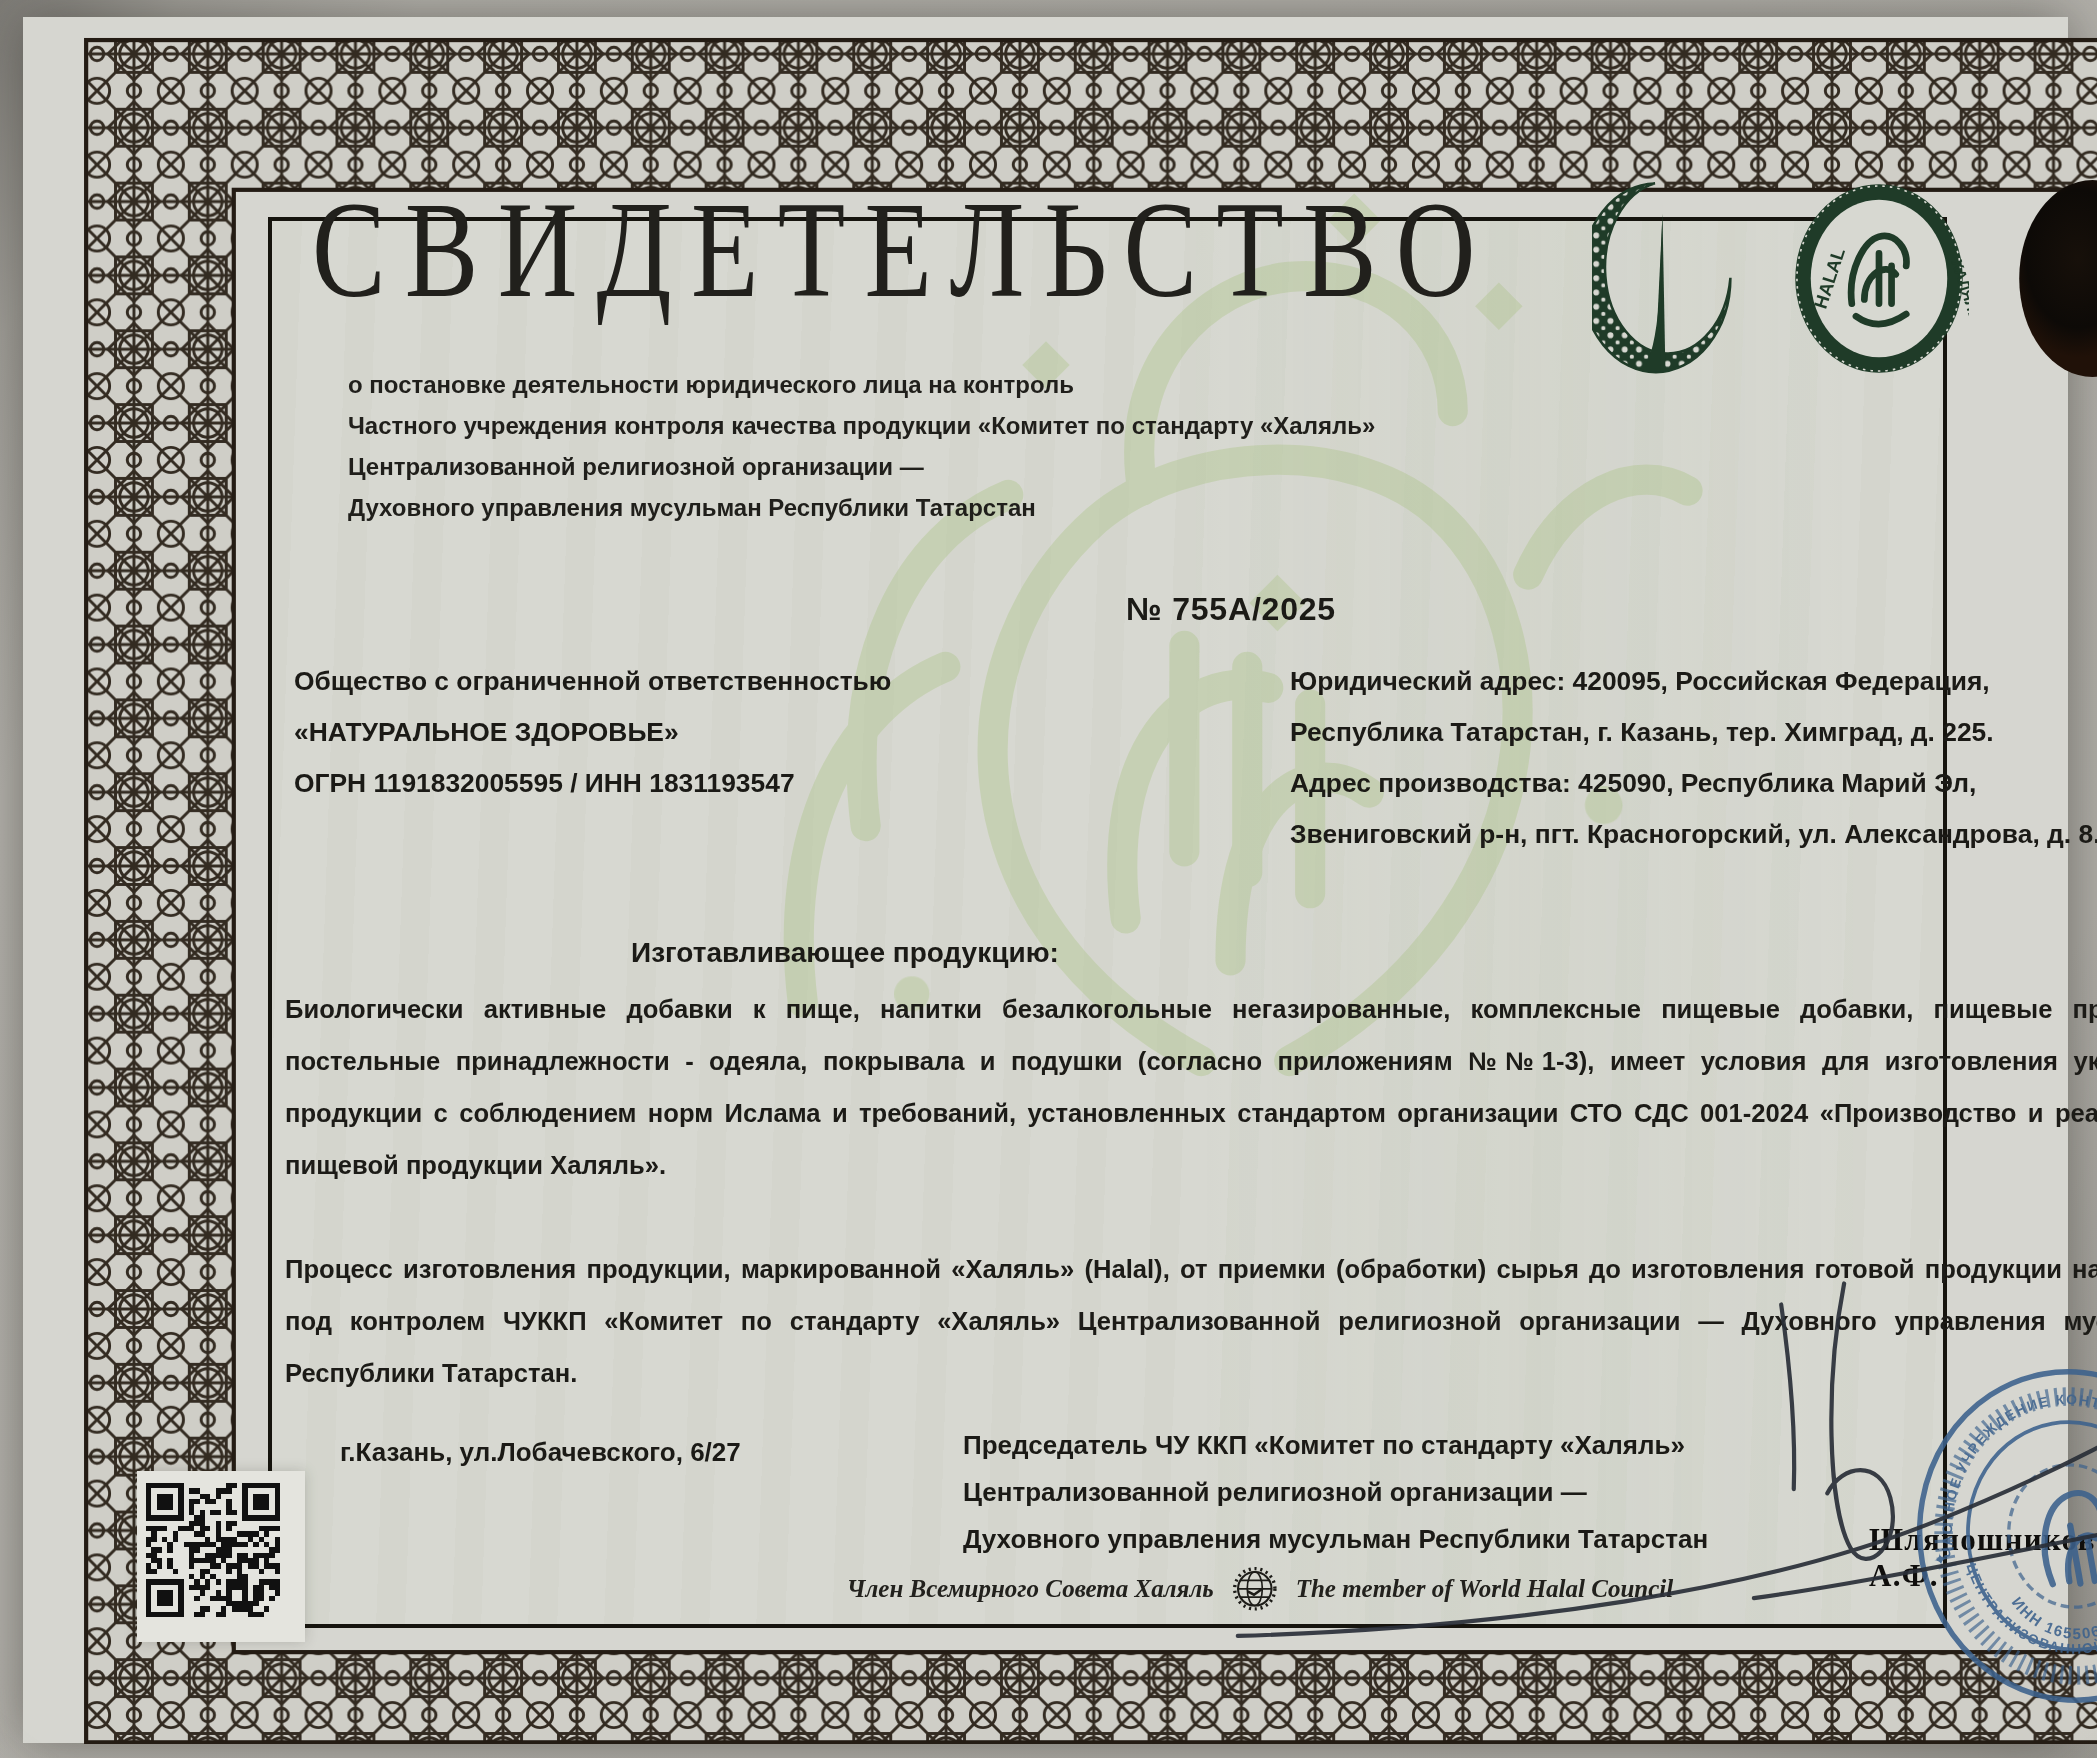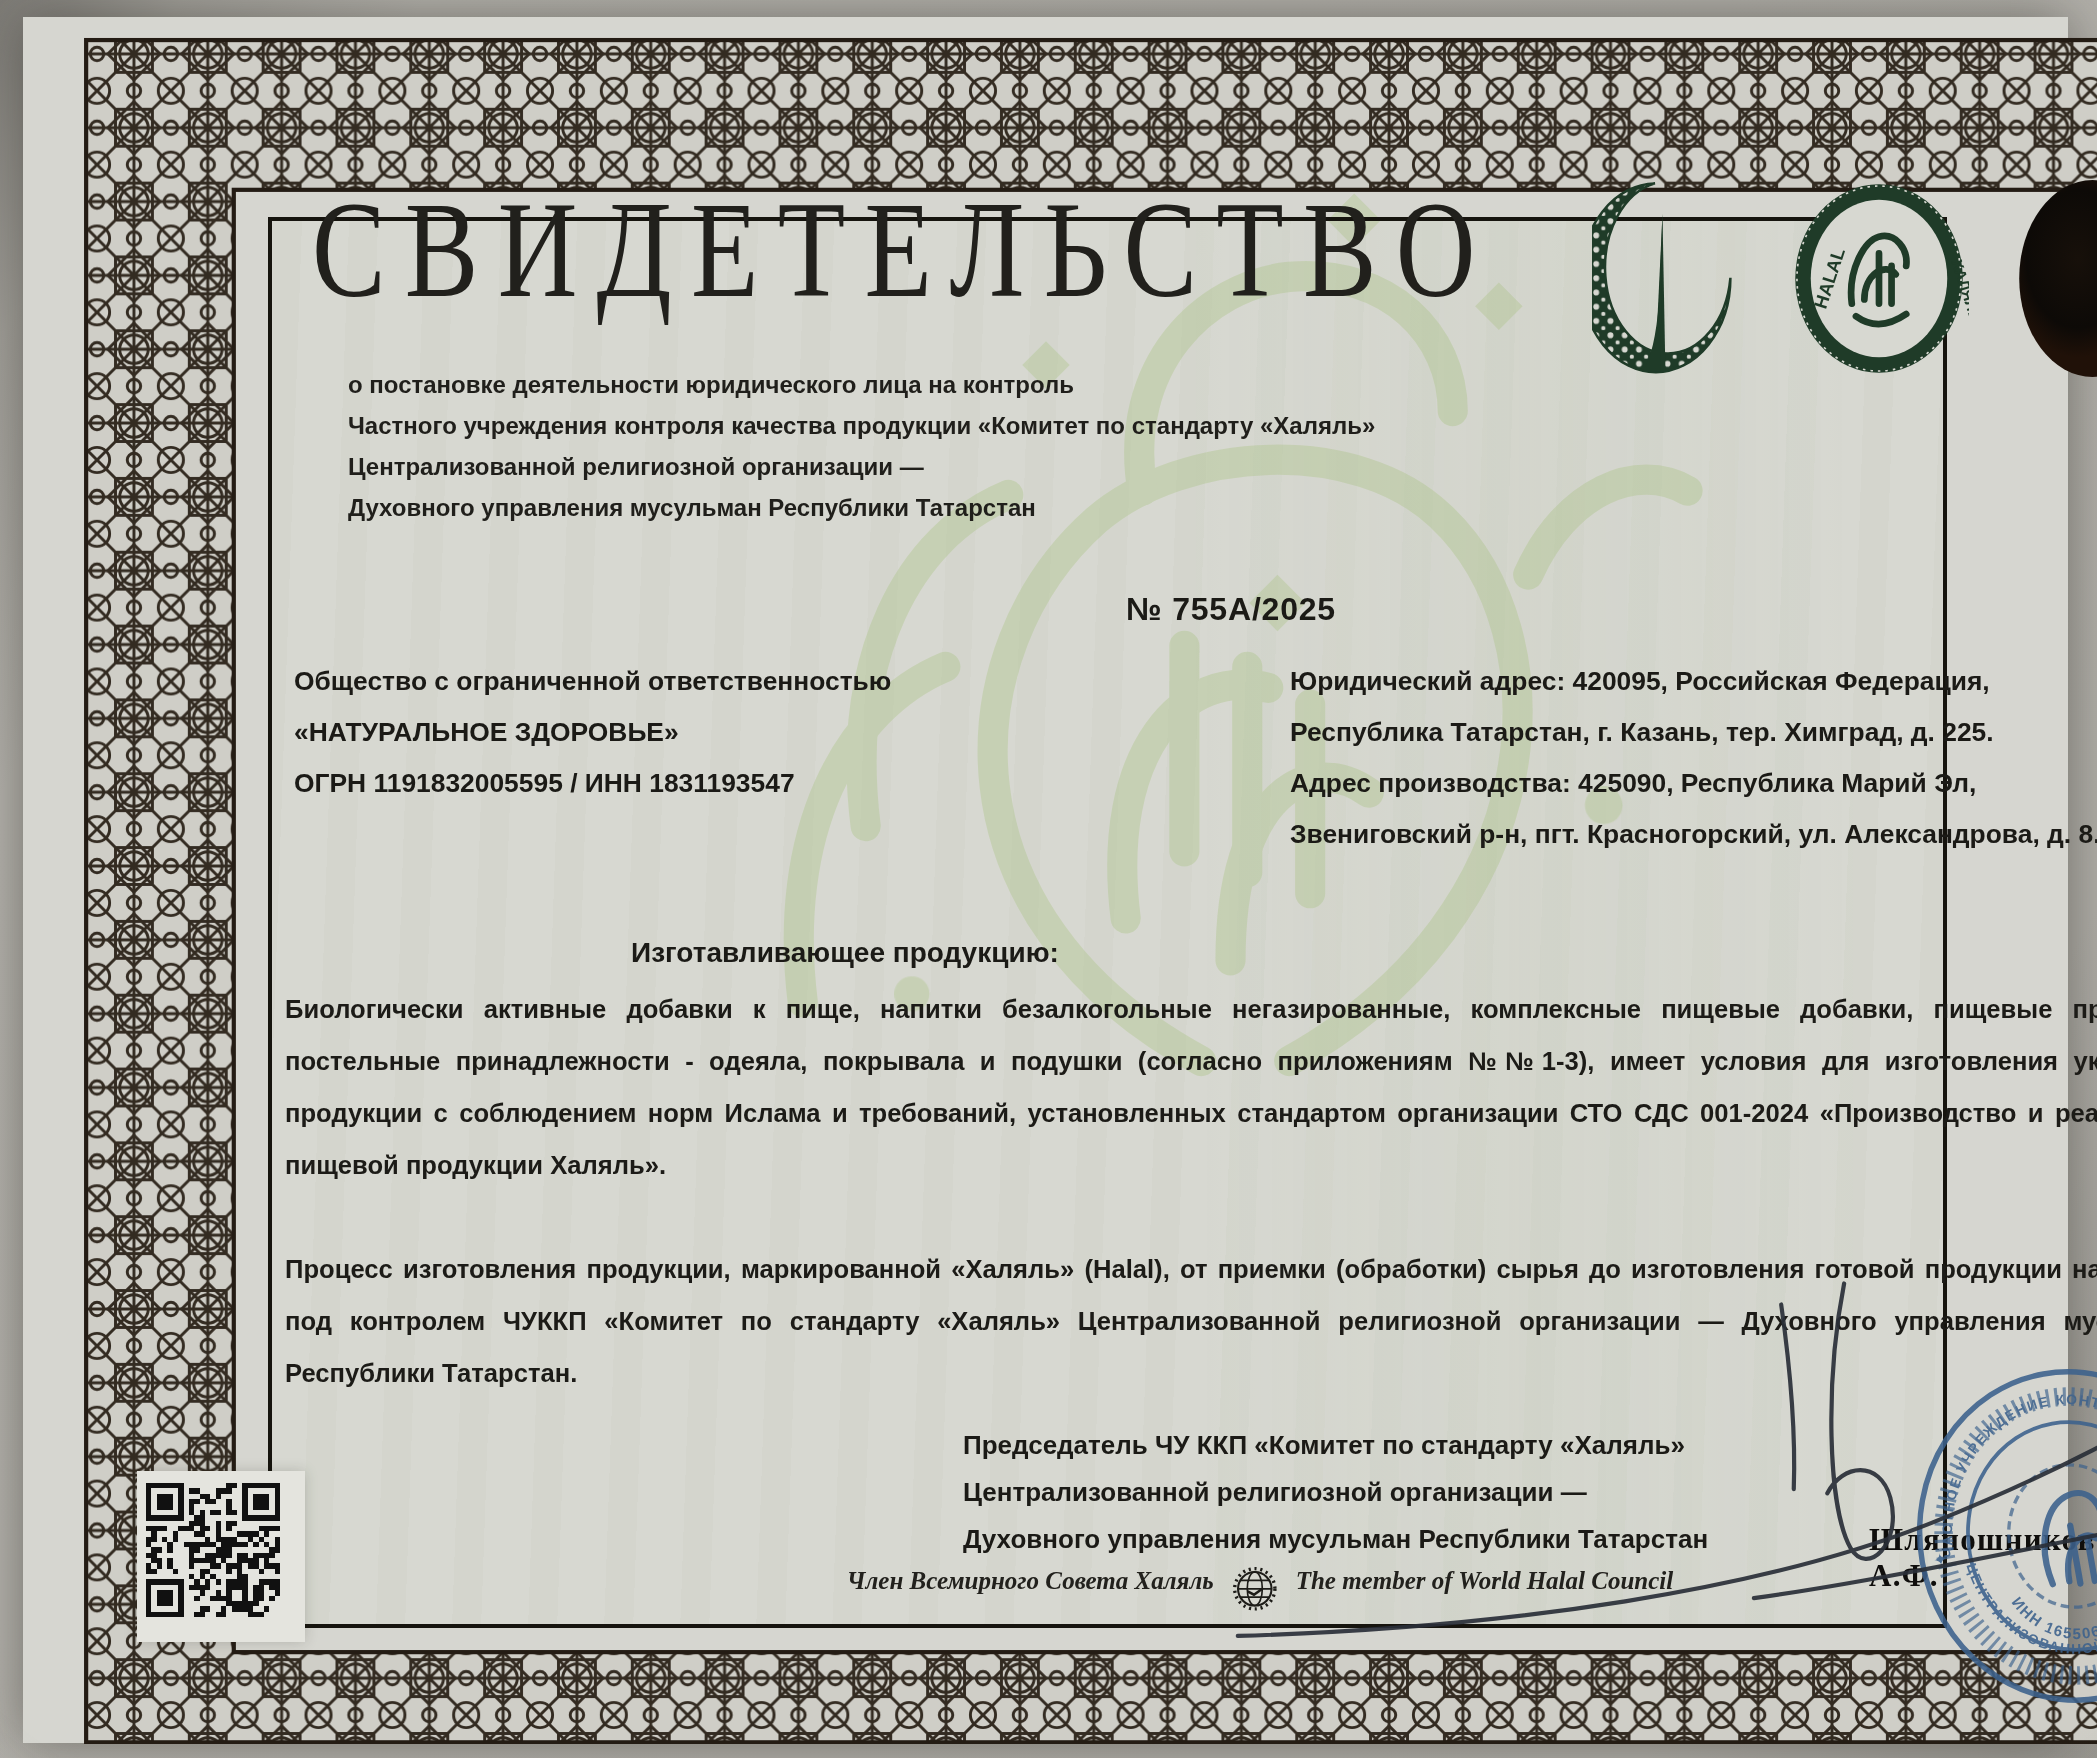--- a/index.html
+++ b/index.html
@@ -24,21 +24,21 @@
   .line{white-space:nowrap;}
   .cert-number{position:absolute;left:579px;top:574px;width:1258px;text-align:center;font-size:32px;font-weight:700;letter-spacing:0.8px;}
   .col-left{position:absolute;left:271px;top:639px;font-size:26.4px;font-weight:700;line-height:51px;}
   .col-right{position:absolute;left:1267px;top:639px;font-size:26.4px;font-weight:700;line-height:51px;}
   .section-header{position:absolute;left:608px;top:920px;width:1258px;text-align:left;font-size:28px;font-weight:700;}
   .para{position:absolute;left:262px;width:1919px;font-size:25.6px;font-weight:700;line-height:52px;text-align:justify;color:#1c1b17;}
   .p1{top:966px;} .p2{top:1226px;}
   .contacts{position:absolute;left:317px;top:1412px;font-size:26px;font-weight:700;line-height:47px;}
   .chairman{position:absolute;left:940px;top:1405px;font-size:26px;font-weight:700;line-height:47px;}
   .signatory{position:absolute;left:1846px;top:1505px;font-family:"Liberation Serif",serif;font-size:31px;font-weight:700;letter-spacing:1.3px;color:#0f0e0c;z-index:4;}
-  .membership{position:absolute;left:461px;top:1550px;width:1552px;display:flex;justify-content:center;gap:19px;z-index:3;}
+  .membership{position:absolute;left:461px;top:1550px;width:1552px;display:flex;align-items:center;justify-content:center;gap:19px;z-index:3;}
   .membership .txt{font-family:"Liberation Serif",serif;font-style:italic;font-weight:700;font-size:25px;color:#22211d;white-space:nowrap;}
   .qr-pad{position:absolute;left:114px;top:1454px;width:168px;height:171px;background:#e4e4de;z-index:6;box-shadow:0 0 12.6px rgba(40,38,32,.2);}
   .stamp{position:absolute;left:1858px;top:1328px;width:382px;height:382px;z-index:5;opacity:.88;}
   .sig{position:absolute;left:1112px;top:1237px;width:1242px;height:445px;z-index:6;pointer-events:none;}
   .logos{position:absolute;left:1569px;top:156px;width:596px;height:210px;display:flex;align-items:center;gap:46px;}
   .txt-layer{position:relative;z-index:3;}
 </style>
 </head>
 <body>
 
@@ -163,20 +163,21 @@
         <div class="line">Адрес производства: 425090, Республика Марий Эл,</div>
         <div class="line">Звениговский р-н, пгт. Красногорский, ул. Александрова, д. 8.</div>
       </div>
 
       <div class="section-header">Изготавливающее продукцию:</div>
 
       <div class="para p1">Биологически активные добавки к пище, напитки безалкогольные негазированные, комплексные пищевые добавки, пищевые продукты, постельные принадлежности - одеяла, покрывала и подушки (согласно приложениям №№1-3), имеет условия для изготовления указанной продукции с соблюдением норм Ислама и требований, установленных стандартом организации СТО СДС 001-2024 «Производство и реализация пищевой продукции Халяль».</div>
       <div class="para p2">Процесс изготовления продукции, маркированной «Халяль» (Halal), от приемки (обработки) сырья до изготовления готовой продукции находится под контролем ЧУККП «Комитет по стандарту «Халяль» Централизованной религиозной организации — Духовного управления мусульман Республики Татарстан.</div>
 
       <div class="contacts">
+        <div class="line">г.Казань, ул.Лобачевского, 6/27</div>
       </div>
 
       <div class="chairman">
         <div class="line">Председатель ЧУ ККП «Комитет по стандарту «Халяль»</div>
         <div class="line">Централизованной религиозной организации —</div>
         <div class="line">Духовного управления мусульман Республики Татарстан</div>
       </div>
 
       <div class="signatory">Шляпошников А.Ф.</div>
 

